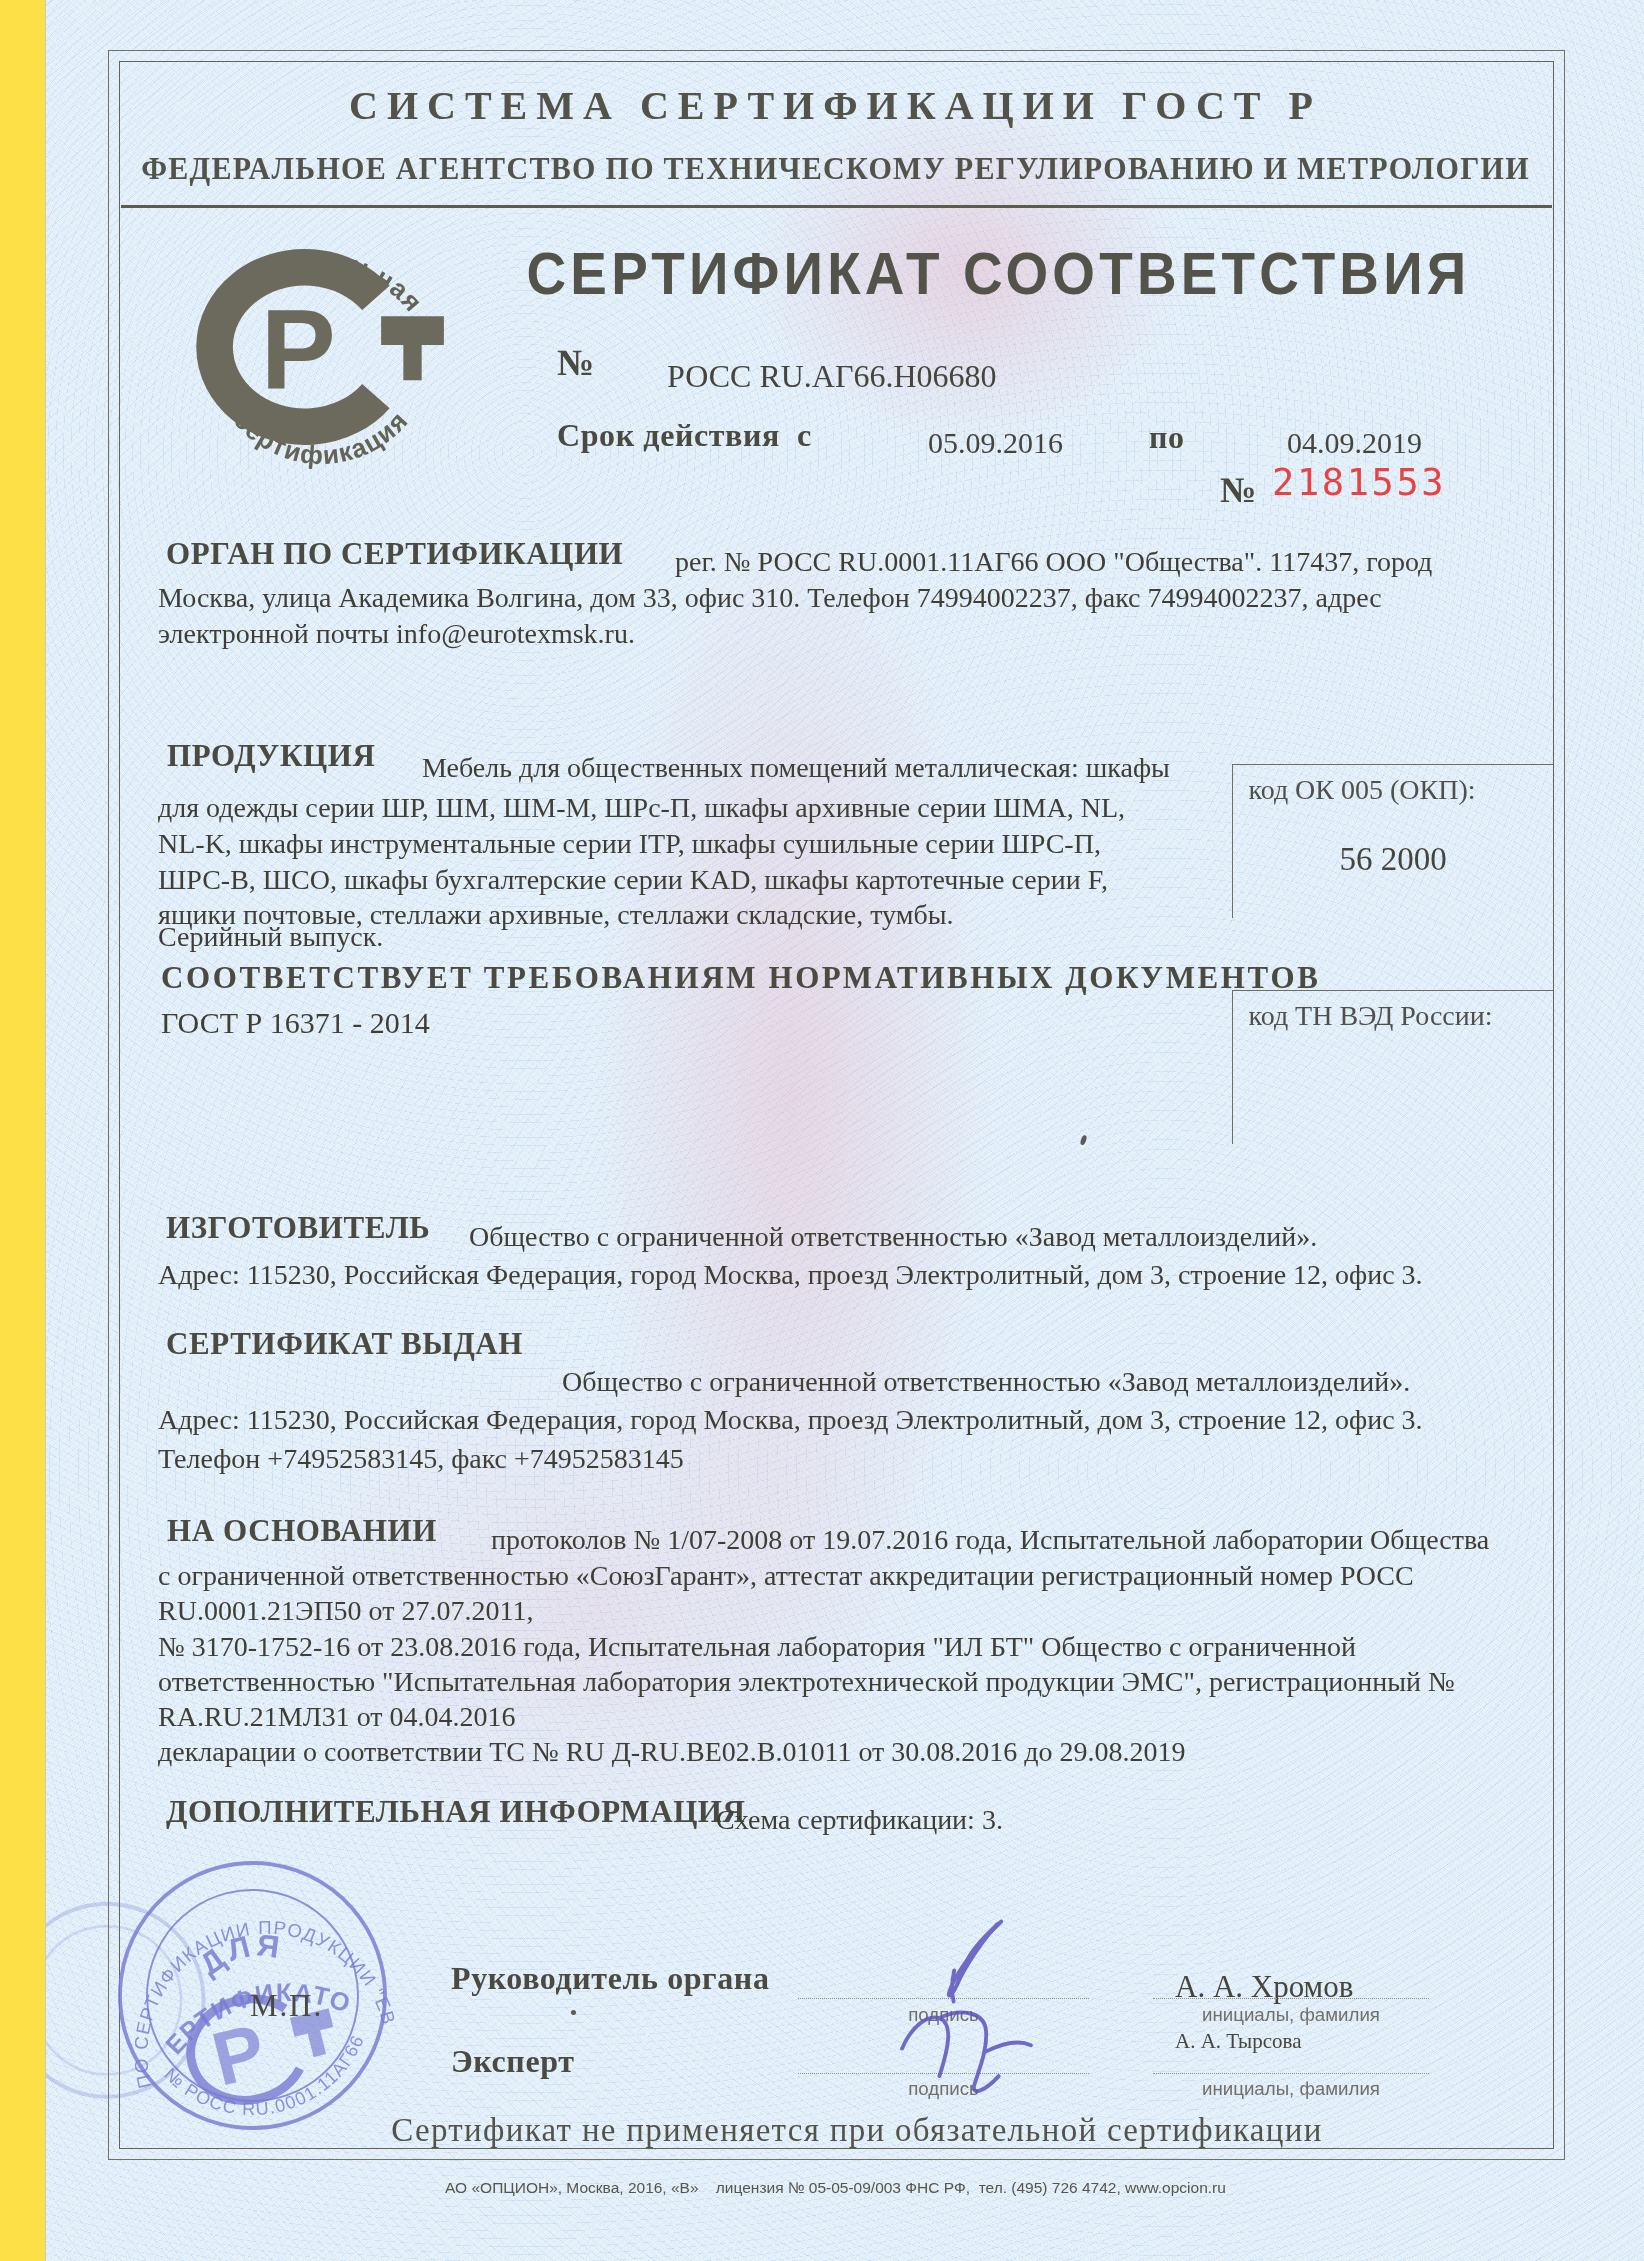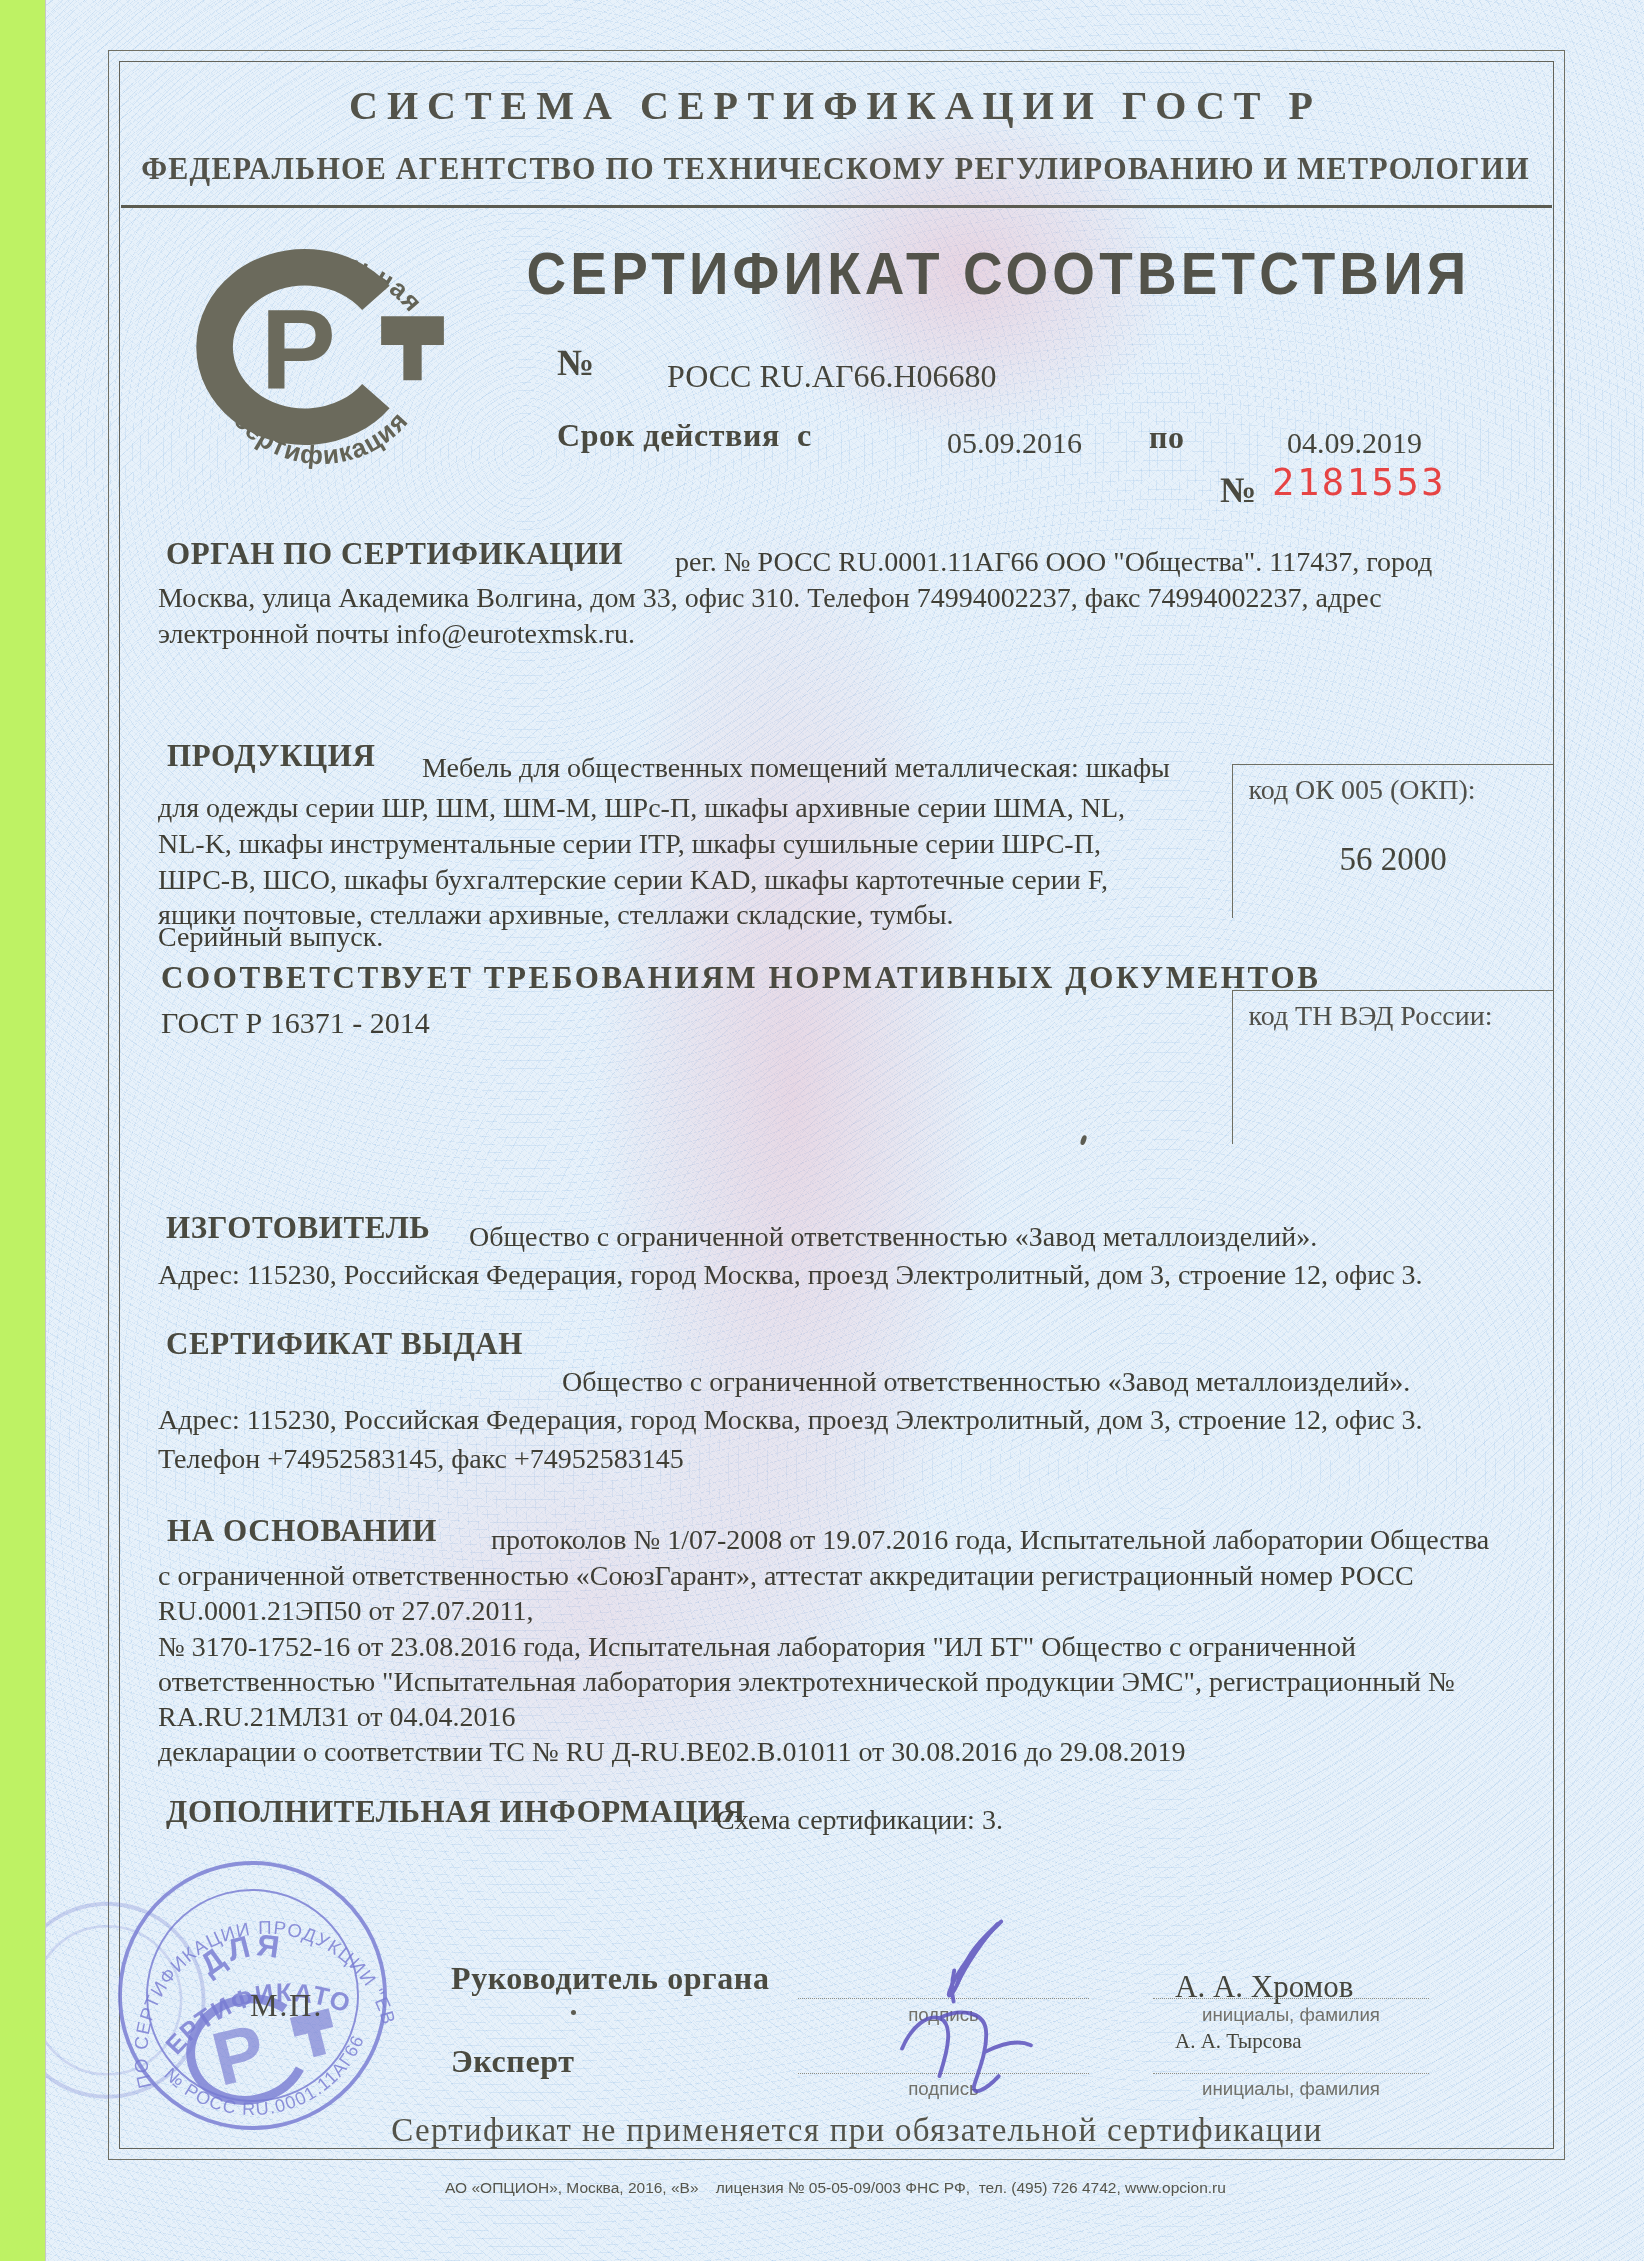--- a/index.html
+++ b/index.html
@@ -1,16 +1,16 @@
 <!DOCTYPE html>
 <html style="font-size:10.3px"><head>
 <meta charset="utf-8">
 <style>
   html,body{margin:0;padding:0;background:#ffffff;}
-  #page{position:relative;width:1644px;height:2261px;background:#bef264;overflow:hidden;
+  #page{position:relative;width:1644px;height:2261px;background:#fde047;overflow:hidden;
         font-family:"Liberation Serif",serif;}
   .paper{position:absolute;left:45px;top:0;width:1599px;height:2261px;
     border-left:1.3px solid #c8c8c4;
     background:
       radial-gradient(ellipse 309px 245px at 921px 271px, rgba(231,166,186,.38), rgba(231,166,186,0) 70%),
       radial-gradient(ellipse 277px 805px at 747px 1095px, rgba(231,166,186,.34), rgba(231,166,186,0) 72%),
       radial-gradient(ellipse 451px 335px at 548px 1611px, rgba(231,166,186,.20), rgba(231,166,186,0) 75%),
       repeating-radial-gradient(circle at 30% 20%, rgba(125,175,224,.20) 0 0.6px, transparent 0.6px 7.7px),
       repeating-radial-gradient(circle at 70% 65%, rgba(125,175,224,.18) 0 0.6px, transparent 0.6px 9.7px),
       repeating-linear-gradient(38deg, rgba(138,184,228,.14) 0 0.6px, transparent 0.6px 5.2px),
@@ -66,21 +66,21 @@
     <path d="M284,130 A138,122 0 1 0 284,280" fill="none" stroke="#6b6a5c" stroke-width="56"></path>
     <text x="108" y="268" font-size="172" font-weight="800" fill="#6b6a5c">Р</text>
     <path d="M292,158 h96 v44 h-34 v54 h-28 v-54 h-34 z" fill="#6b6a5c"></path>
   </svg>
 
   <div class="abs title" style="left:483px;top:240px;width:1031px;text-align:center;">СЕРТИФИКАТ СООТВЕТСТВИЯ</div>
 
   <div class="abs lbl" style="left:557px;top:341px;font-size:37px;">№</div>
   <div class="abs num" style="left:667px;top:358px;">РОСС RU.АГ66.Н06680</div>
   <div class="abs lbl" style="left:557px;top:417px;font-size:32px;">Срок действия  с</div>
-  <div class="abs num" style="left:928px;top:426px;font-size:30px;margin-left:19px;">05.09.2016</div>
+  <div class="abs num" style="left:928px;top:426px;font-size:30px;">05.09.2016</div>
   <div class="abs lbl" style="left:1149px;top:419px;font-size:32px;">по</div>
   <div class="abs num" style="left:1287px;top:426px;font-size:30px;">04.09.2019</div>
   <div class="abs lbl" style="left:1220px;top:469px;font-size:36px;">№</div>
   <div class="abs red-num" style="left:1272px;top:461px;">2181553</div>
 
   <div class="abs lbl" style="left:166px;top:536px;">ОРГАН ПО СЕРТИФИКАЦИИ</div>
   <div class="abs txt" style="left:675px;top:546px;">рег. № РОСС RU.0001.11АГ66 ООО "Общества". 117437, город</div>
   <div class="abs txt" style="left:158px;top:582px;">Москва, улица Академика Волгина, дом 33, офис 310. Телефон 74994002237, факс 74994002237, адрес</div>
   <div class="abs txt" style="left:158px;top:618px;">электронной почты info@eurotexmsk.ru.</div>
 

